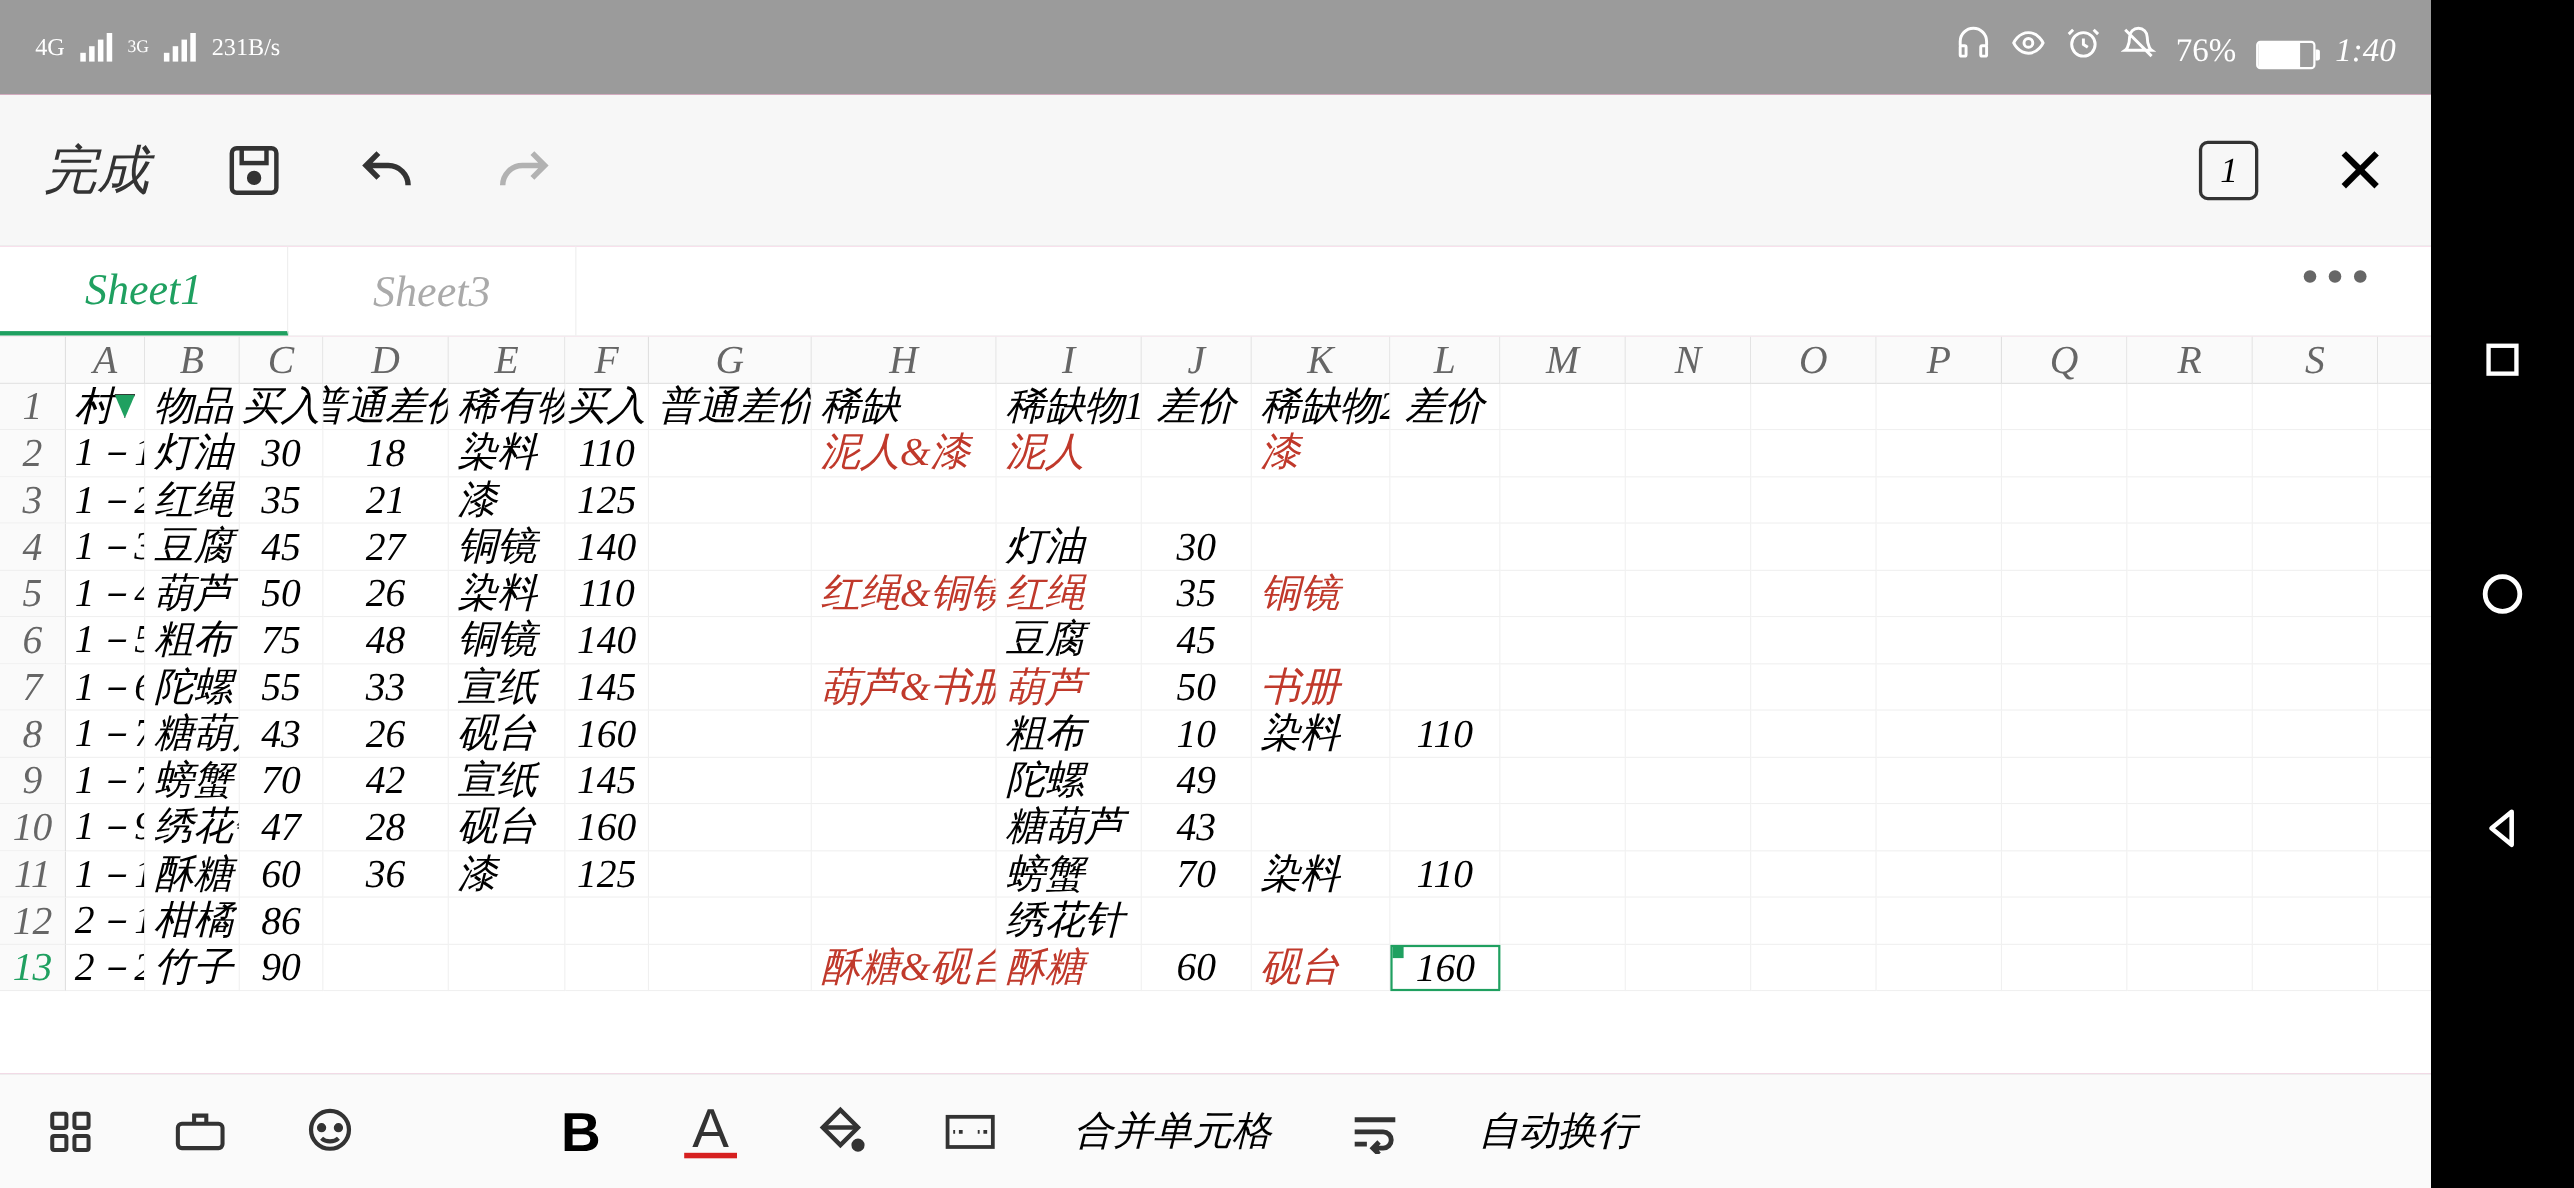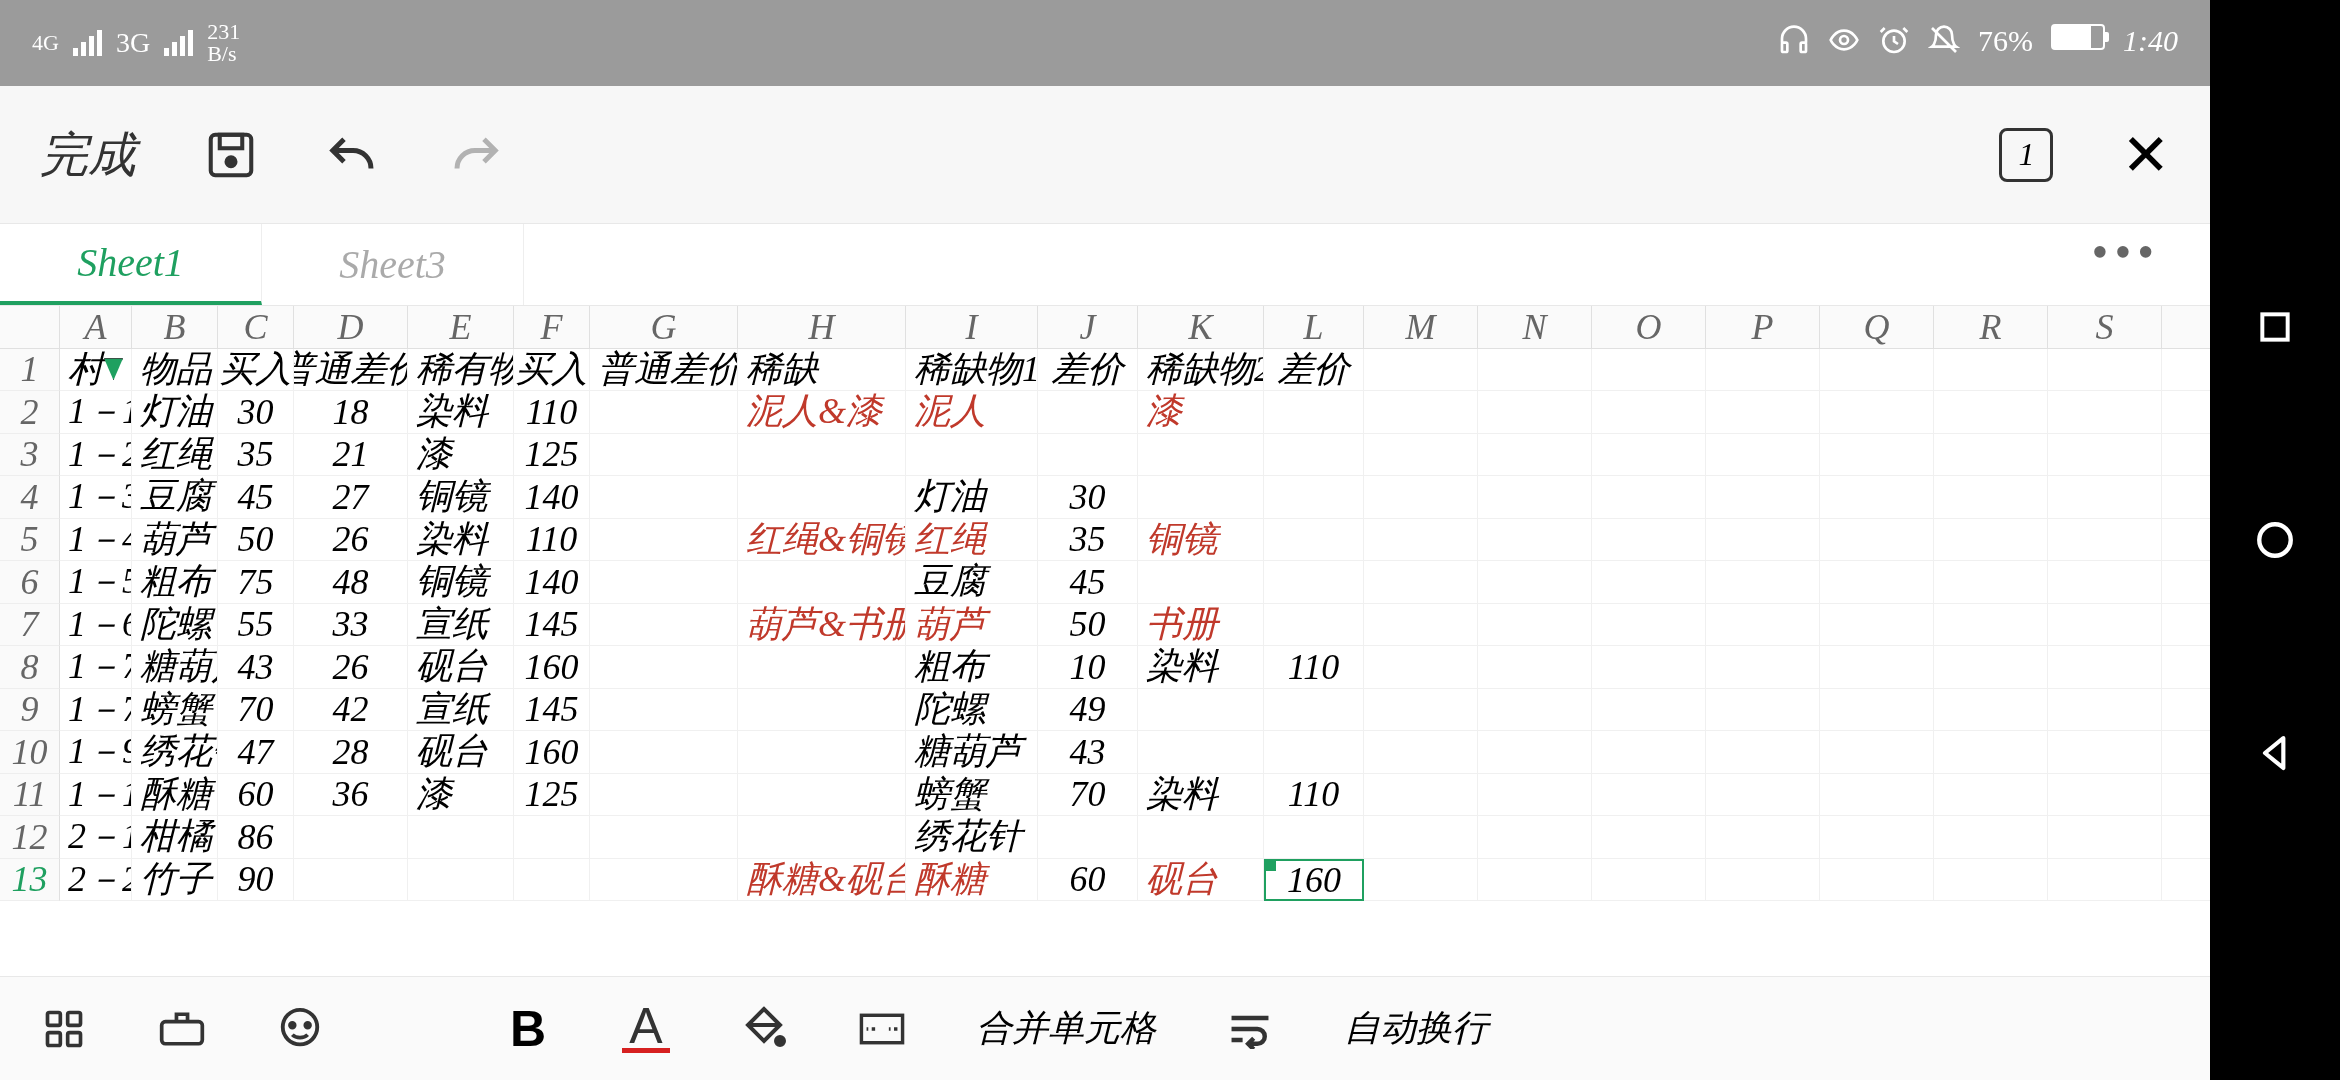--- a/index.html
+++ b/index.html
@@ -14,25 +14,25 @@
 .main-area { width: 2210px; height: 1080px; background: #ec4899; display: flex; flex-direction: column; border-radius: 24px; }
 .nav-bar { width: 130px; height: 1080px; background: #000; display: flex; flex-direction: column; align-items: center; justify-content: space-around; padding: 220px 0; }
 .nav-btn { width: 44px; height: 44px; display: flex; align-items: center; justify-content: center; }
 
 .status-bar {
   height: 86px; background: #9b9b9b; color: #fff;
   display: flex; align-items: center; justify-content: space-between;
   padding: 0 32px; font-size: 30px;
 }
 .status-left { display: flex; align-items: center; gap: 14px; }
-.status-right { display: flex; align-items: flex-start; gap: 18px; }
+.status-right { display: flex; align-items: flex-end; gap: 18px; }
 .signal { display: inline-flex; align-items: flex-end; gap: 3px; }
 .signal span { width: 5px; background: #fff; }
 .signal span:nth-child(1){height:8px}.signal span:nth-child(2){height:14px}.signal span:nth-child(3){height:20px}.signal span:nth-child(4){height:26px}
-.net-rate { display:flex; flex-direction:column; line-height:1; font-size:22px; }
+.net-rate { display:flex; flex-direction:row; line-height:1; font-size:22px; }
 .battery { width: 54px; height: 26px; border: 2px solid #fff; border-radius: 4px; position: relative; }
 .battery::after { content:''; position:absolute; right:-6px; top:6px; width:4px; height:10px; background:#fff; border-radius:0 2px 2px 0; }
 .battery-fill { height:100%; width:76%; background:#fff; }
 
 .toolbar {
   height: 138px; background: #f7f7f7; border-bottom: 1px solid #e8e8e8;
   display: flex; align-items: center; padding: 0 40px; gap: 68px;
 }
 .done-btn { font-size: 48px; font-style: italic; font-family: 'KaiTi','STKaiti',cursive; color:#333; }
 .tool-icon { width: 54px; height: 54px; display:flex; align-items:center; justify-content:center; }
@@ -89,21 +89,21 @@
 
   <div class="status-bar">
     <div class="status-left">
       <span style="font-size:22px">4G</span>
       <div class="signal">
           <span></span>
           <span></span>
           <span></span>
           <span></span>
         </div>
-      <span style="font-size:28px">3G</span>
+      <span style="font-size:16px">3G</span>
       <div class="signal">
           <span></span>
           <span></span>
           <span></span>
           <span></span>
         </div>
       <div class="net-rate">
         <span>231</span>
         <span>B/s</span>
       </div>

